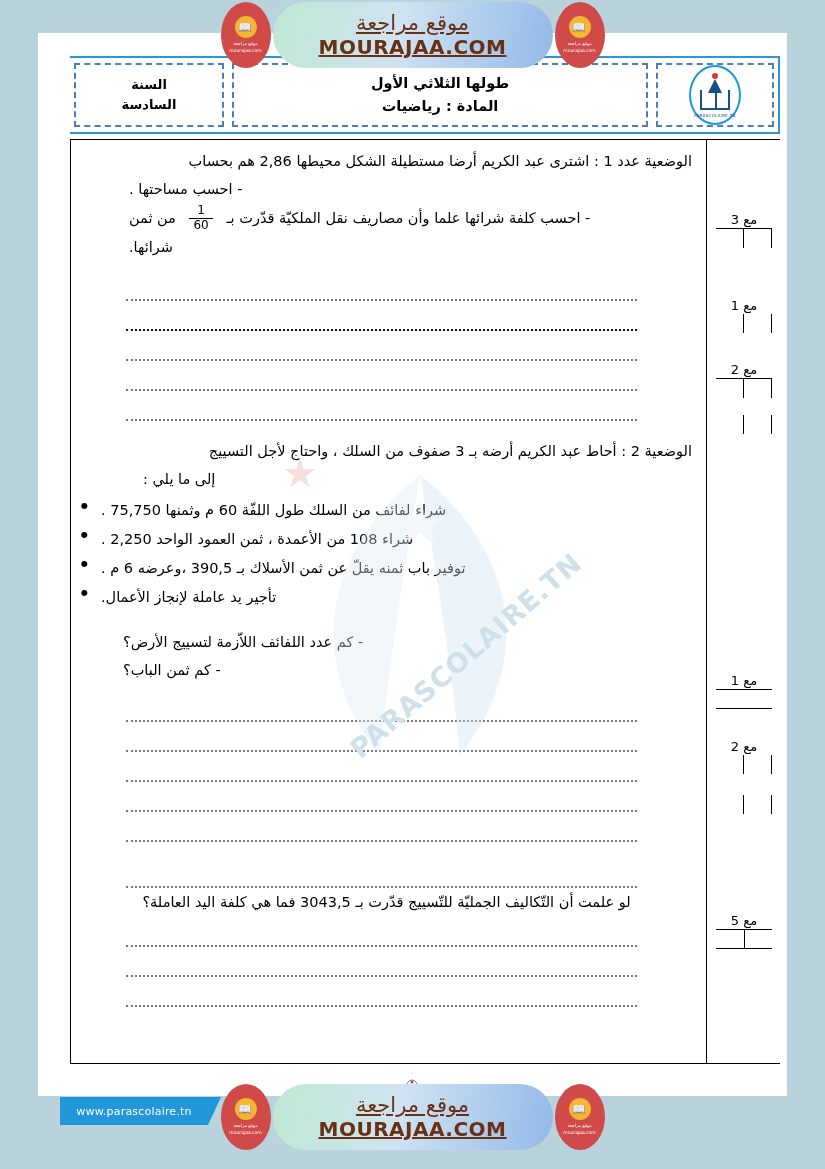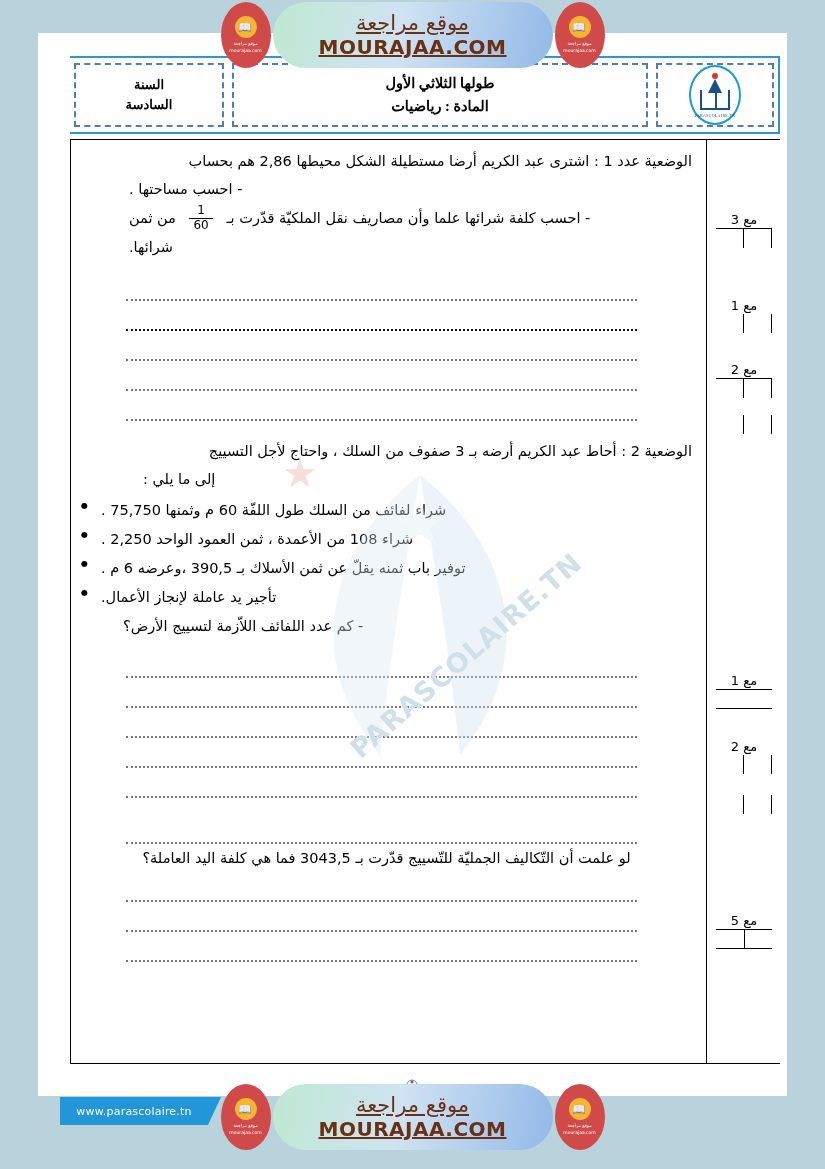--- a/index.html
+++ b/index.html
@@ -37,21 +37,20 @@
     align-items: stretch;
   }
   .hdr-cell {
     border: 2px dashed #4a7ebb;
     margin: 5px 4px;
     display: flex;
     flex-direction: column;
     align-items: center;
     justify-content: center;
     background: #fff;
-    font-family: Liberation Serif, serif;
   }
   .hdr-year { width: 150px; }
   .hdr-title { flex: 1; }
   .hdr-logo { width: 118px; }
 
   .hdr-year-line {
     font-weight: bold;
     font-size: 13px;
     color: #000;
     line-height: 1.55;
@@ -153,21 +152,21 @@
     text-align: center;
     font-size: 12px;
     line-height: 1.15;
     margin: 0 9px;
   }
   .frac .top { display: block; border-bottom: 1.3px solid #000; padding: 0 4px; }
   .frac .bot { display: block; padding: 0 4px; }
 
   ul.bullets {
     list-style: none;
-    margin: 2px 0 0 0;
+    margin: 2px 0 16px 0;
     padding: 0;
   }
   ul.bullets li {
     position: relative;
     text-align: left;
     padding-left: 20px;
     padding-right: 0;
     line-height: 2.0;
   }
   ul.bullets li::after {
@@ -479,20 +478,21 @@
       <div class="center-line" style="padding-left:62px;">إلى ما يلي :</div>
 
       <ul class="bullets">
         <li><span>شراء لفائف من السلك طول اللفّة 60 م وثمنها 75,750 .</span></li>
         <li><span>شراء 108 من الأعمدة ، ثمن العمود الواحد 2,250 .</span></li>
         <li><span>توفير باب ثمنه يقلّ عن ثمن الأسلاك بـ  390,5 ،وعرضه 6 م .</span></li>
         <li><span>تأجير يد عاملة لإنجاز الأعمال.</span></li>
       </ul>
 
       <div class="dash-q">- كم عدد اللفائف اللاّزمة لتسييج الأرض؟</div>
+      <div class="dash-q">- كم ثمن الباب؟</div>
     </div>
 
     <div style="height:8px;"></div>
     <div class="dots"></div>
     <div class="dots"></div>
     <div class="dots"></div>
     <div class="dots"></div>
     <div class="dots"></div>
 
     <div style="height:16px;"></div>

